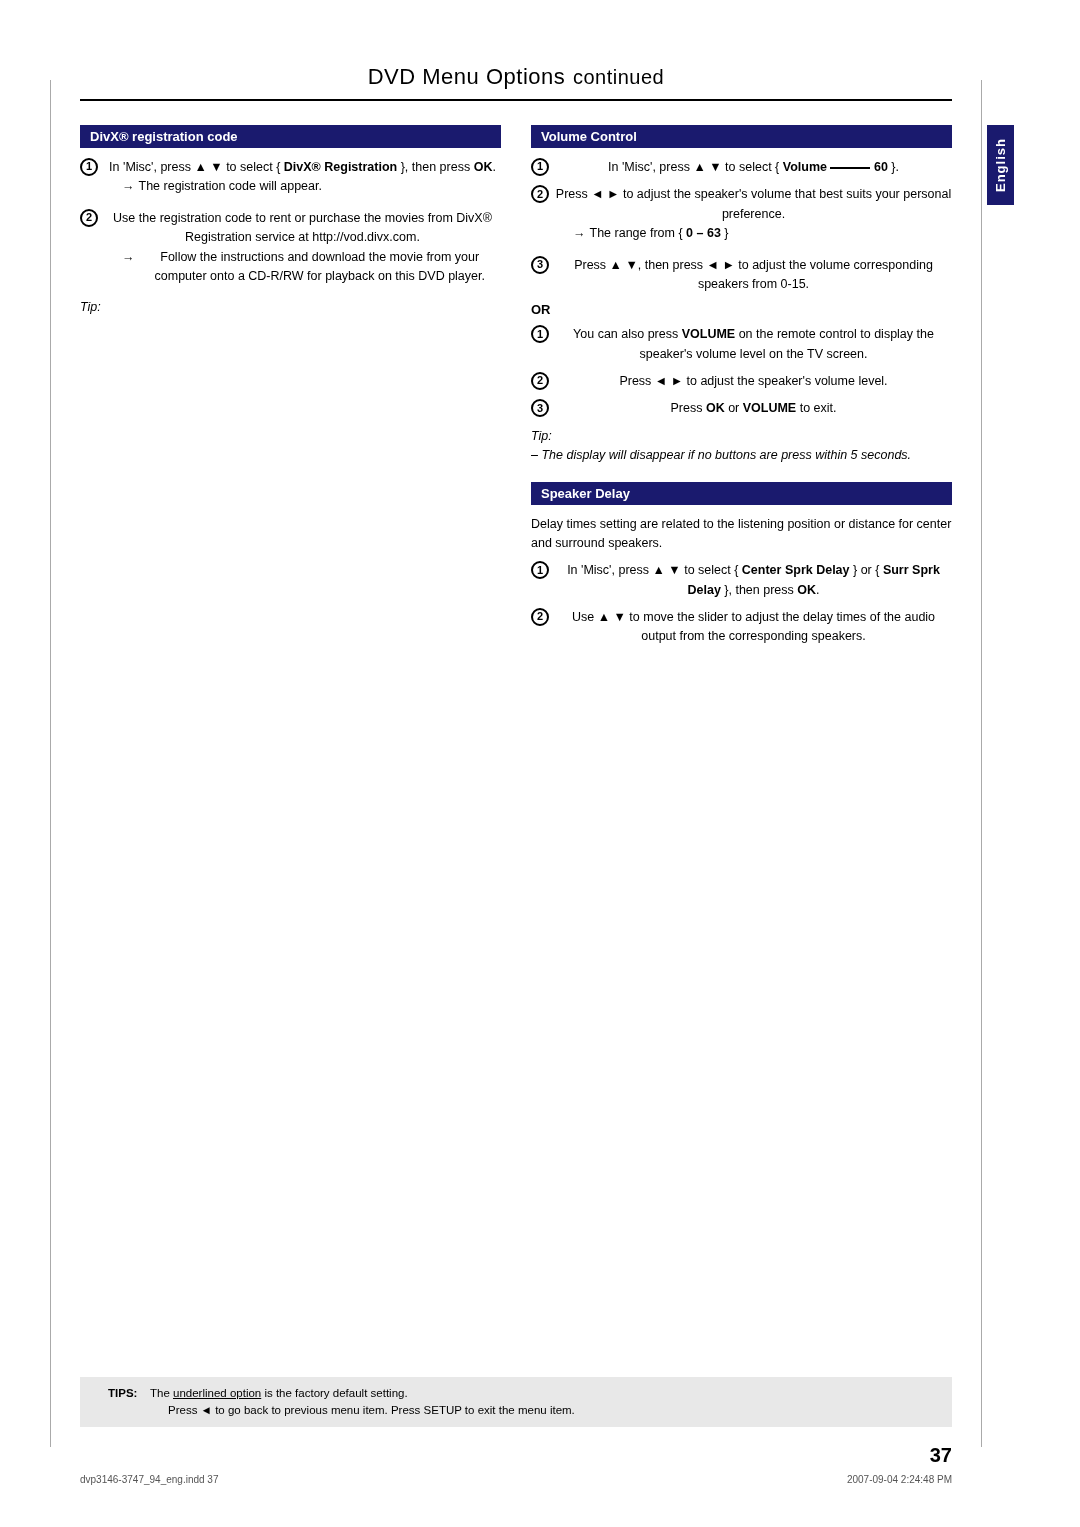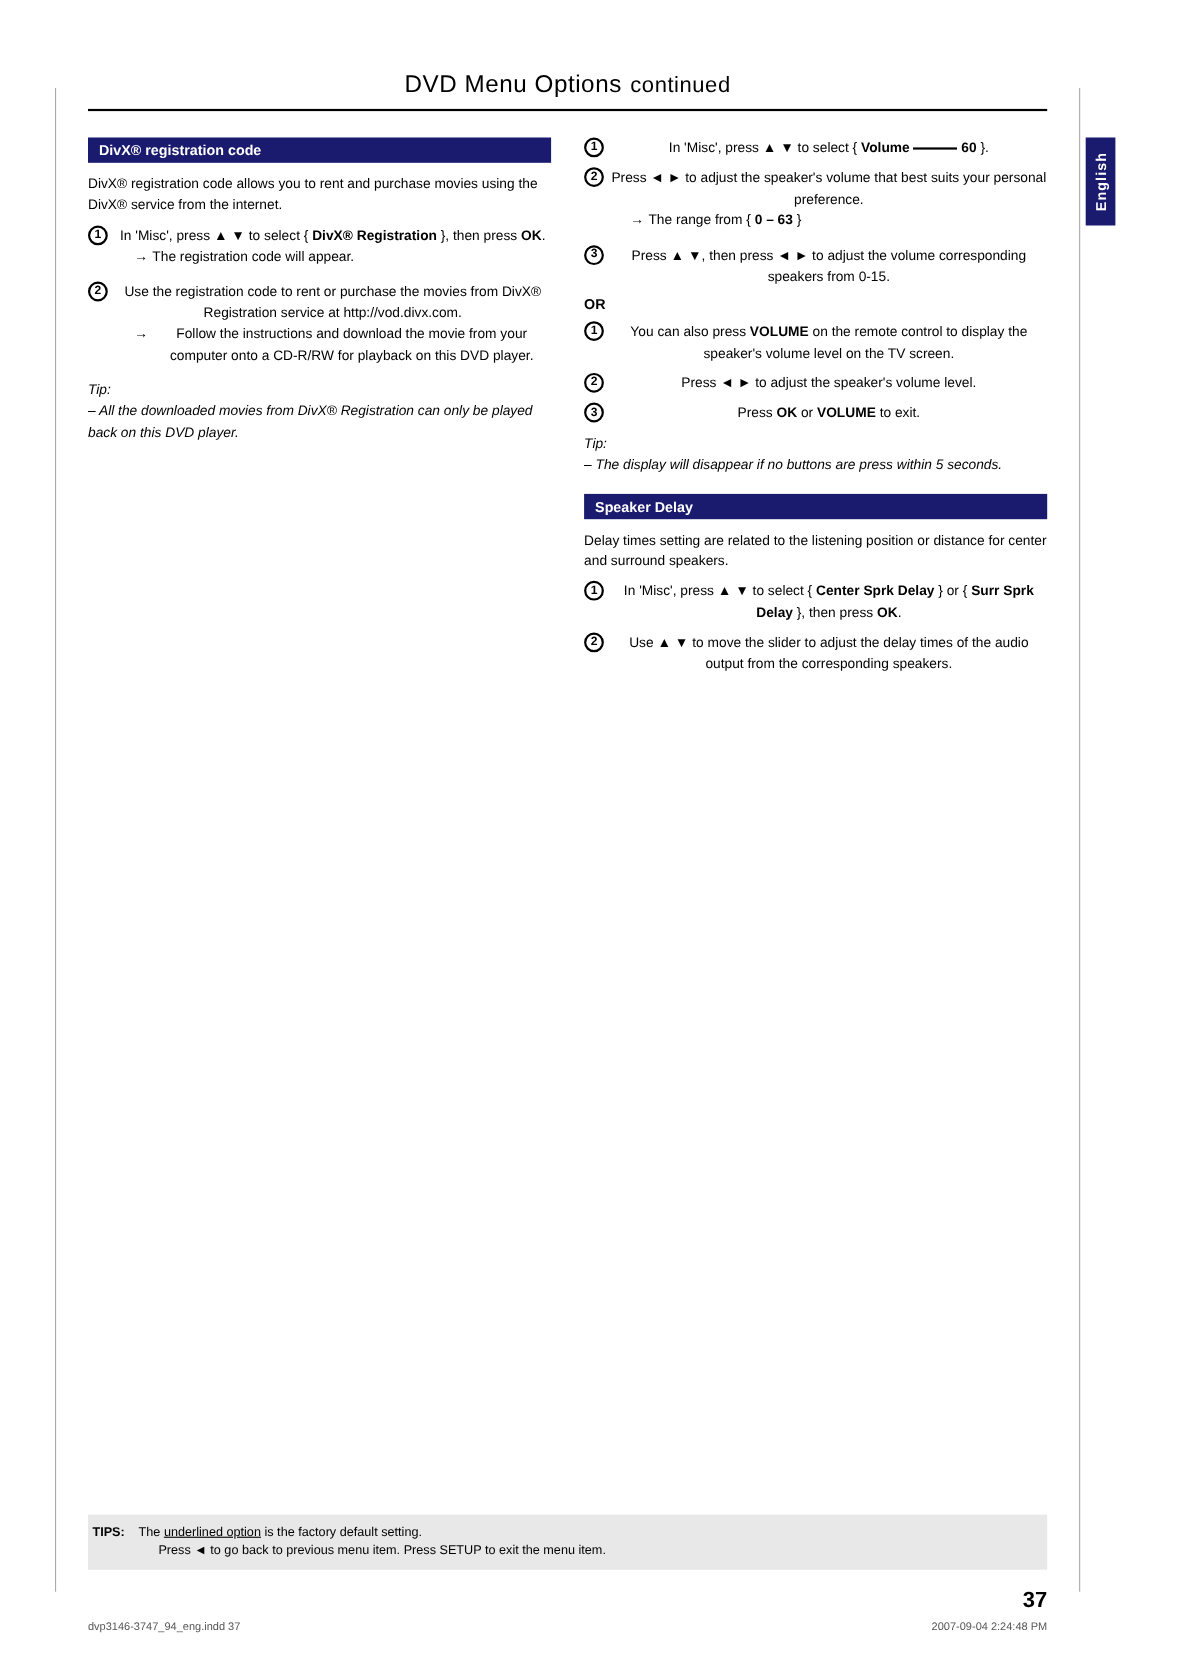--- a/index.html
+++ b/index.html
@@ -136,21 +136,21 @@
       margin: 8px 0 8px 0;
       font-size: 13px;
     }
     
     .bottom-tip {
       position: absolute;
       bottom: 100px;
       left: 80px;
       right: 80px;
       background: #e8e8e8;
-      padding: 8px 4px;
+      padding: 8px 28px;
       font-size: 11.5px;
       line-height: 1.5;
     }
     .bottom-tip .tips-label {
       font-weight: bold;
     }
     
     .page-number {
       position: absolute;
       bottom: 60px;
@@ -204,21 +204,20 @@
   <div class="page-title">
     <span>DVD Menu Options</span>
     <span> <span style="font-size:20px; font-weight:normal;">continued</span></span>
   </div>
 
   <div class="columns">
 
     <div class="col-left">
       <div class="section-header">DivX® registration code</div>
 
-      <p class="body-text">DivX® registration code allows you to rent and purchase movies using the DivX® service from the internet.</p>
 
       <ul class="num-list">
         <li>
           <span class="num circle">1</span>
           <div class="content">
             In 'Misc', press ▲ ▼ to select { <strong>DivX® Registration</strong> }, then press <strong>OK</strong>.
             <div class="arrow-item">
               <span class="arrow">→</span>
               <span>The registration code will appear.</span>
             </div>
@@ -231,28 +230,28 @@
             <div class="arrow-item">
               <span class="arrow">→</span>
               <span>Follow the instructions and download the movie from your computer onto a CD-R/RW for playback on this DVD player.</span>
             </div>
           </div>
         </li>
       </ul>
 
       <div class="tip-section">
         <em><span>Tip:</span></em><br>
-        <em><span>– All the downloaded movies from DivX® Registration can only be played back on this DVD player.</span></em>
       </div>
     </div>
 
     <div class="col-right">
 
       <div class="english-tab">English</div>
 
+      <div class="section-header">Volume Control</div>
 
       <ul class="num-list">
         <li>
           <span class="num circle">1</span>
           <div class="content">
             In 'Misc', press ▲ ▼ to select { <strong>Volume <span style="display:inline-block;width:40px;border-bottom:2px solid #000;vertical-align:middle;"></span> 60</strong> }.
           </div>
         </li>
         <li>
           <span class="num circle">2</span>

